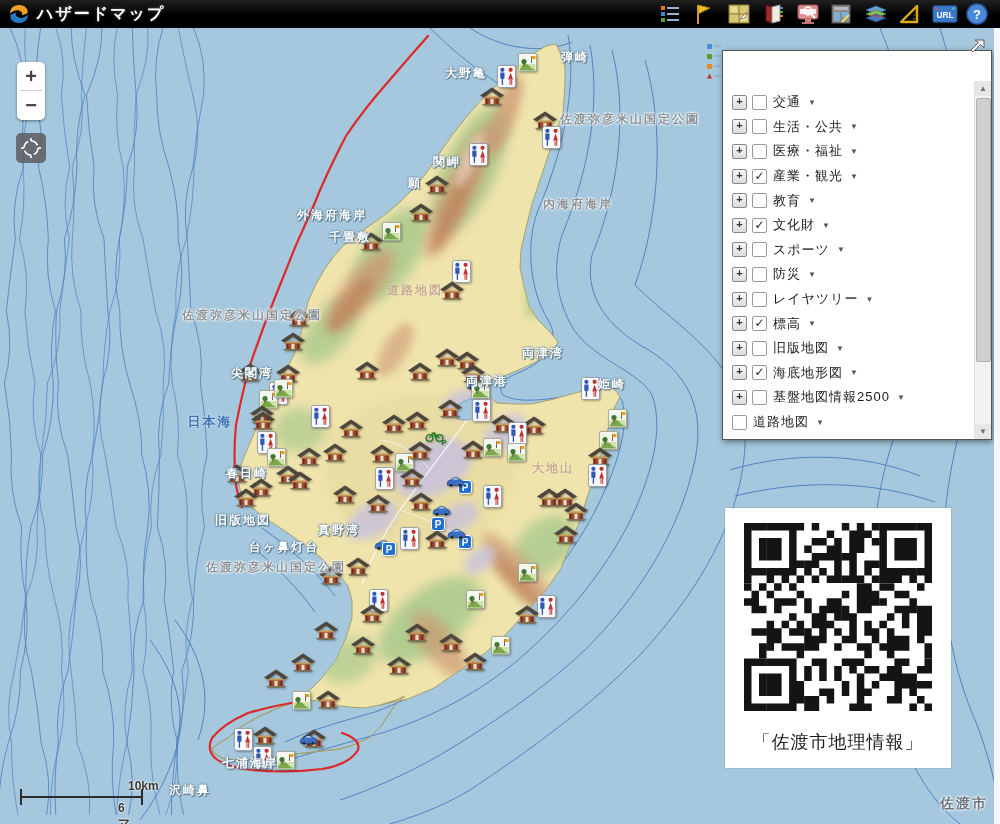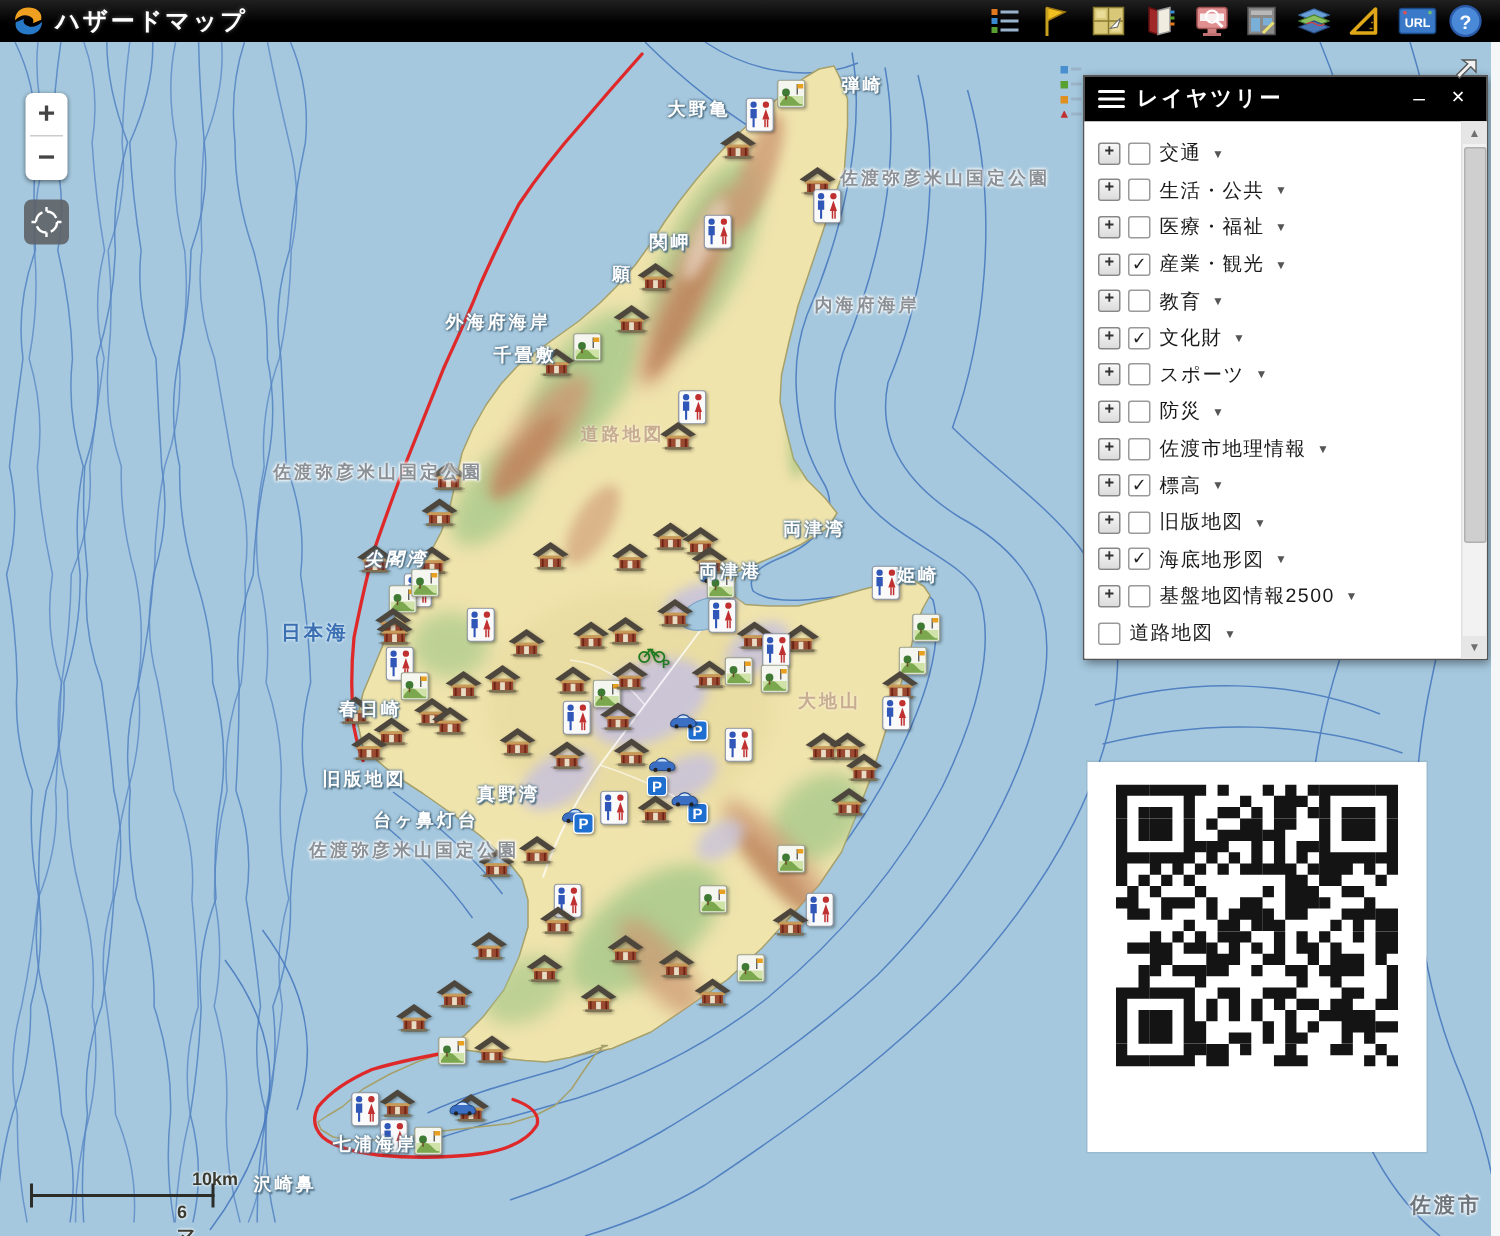--- a/index.html
+++ b/index.html
@@ -1130,21 +1130,21 @@
     <div class="lbl w" style="left: 575px; top: 57px;">弾崎</div>
     <div class="lbl w" style="left: 466px; top: 73px;">大野亀</div>
     <div class="lbl w" style="left: 447px; top: 162px;">関岬</div>
     <div class="lbl w" style="left: 415px; top: 183px;">願</div>
     <div class="lbl w" style="left: 332px; top: 215px;">外海府海岸</div>
     <div class="lbl w" style="left: 350px; top: 237px;">千畳敷</div>
     <div class="lbl g" style="left: 578px; top: 204px;">内海府海岸</div>
     <div class="lbl g" style="left: 630px; top: 119px;">佐渡弥彦米山国定公園</div>
     <div class="lbl g" style="left: 252px; top: 315px;">佐渡弥彦米山国定公園</div>
     <div class="lbl g" style="left: 276px; top: 567px;">佐渡弥彦米山国定公園</div>
-    <div class="lbl w" style="left: 264px; top: 373px; font-style: italic;">尖閣湾</div>
+    <div class="lbl w" style="left: 252px; top: 373px;">尖閣湾</div>
     <div class="lbl b" style="left: 210px; top: 422px;">日本海</div>
     <div class="lbl w" style="left: 543px; top: 353px;">両津湾</div>
     <div class="lbl w" style="left: 487px; top: 381px;">両津港</div>
     <div class="lbl w" style="left: 612px; top: 384px; text-align: center;">姫崎</div>
     <div class="lbl w" style="left: 339px; top: 530px;">真野湾</div>
     <div class="lbl w" style="left: 247px; top: 473px;">春日崎</div>
     <div class="lbl w" style="left: 243px; top: 520px;">旧版地図</div>
     <div class="lbl w" style="left: 284px; top: 547px;">台ヶ鼻灯台</div>
     <div class="lbl w" style="left: 250px; top: 763px;">七浦海岸</div>
     <div class="lbl w" style="left: 190px; top: 790px;">沢崎鼻</div>
@@ -1278,30 +1278,20 @@
       <div class="ln"></div>
     </div>
 </div>
 <div id="resize-arrow">
   <svg width="17" height="17" viewBox="0 0 17 17">
     <path d="M15,1 L15,9 L11.5,5.5 L4,13 L2,11 L9.5,3.5 L6,1 Z" fill="#f2f2f2" stroke="#555" stroke-width="0.9"></path>
   </svg>
 </div>
 
 <div id="layer-panel">
-  <div id="panel-title">
-    <div id="hamburger">
-        <div></div>
-        <div></div>
-        <div></div>
-      </div>
-    <div class="t">レイヤツリー</div>
-    <div class="pt-btn" id="btn-min">–</div>
-    <div class="pt-btn" id="btn-close">×</div>
-  </div>
   <div id="panel-body">
     <div id="layer-rows">
         <div class="lrow">
           <div class="expander">+</div>
           <div class="cbx"></div>
           <span class="lname">交通</span>
           <span class="drop">▼</span>
         </div>
         <div class="lrow">
           <div class="expander">+</div>
@@ -1341,21 +1331,21 @@
         </div>
         <div class="lrow">
           <div class="expander">+</div>
           <div class="cbx"></div>
           <span class="lname">防災</span>
           <span class="drop">▼</span>
         </div>
         <div class="lrow">
           <div class="expander">+</div>
           <div class="cbx"></div>
-          <span class="lname">佐渡市地理情報</span>
+          <span class="lname">レイヤツリー</span>
           <span class="drop">▼</span>
         </div>
         <div class="lrow">
           <div class="expander">+</div>
           <div class="cbx">✓</div>
           <span class="lname">標高</span>
           <span class="drop">▼</span>
         </div>
         <div class="lrow">
           <div class="expander">+</div>
@@ -1386,20 +1376,21 @@
       <div id="sb-thumb"></div>
       <div class="sb-btn" id="sb-down">▼</div>
     </div>
   </div>
 </div>
 
 <div id="qrbox">
   <svg id="qr" width="188" height="188" viewBox="0 0 188 188">
       <path d="M0.0,0.0h7.5v7.5h-7.5zM7.5,0.0h7.5v7.5h-7.5zM15.0,0.0h7.5v7.5h-7.5zM22.6,0.0h7.5v7.5h-7.5zM30.1,0.0h7.5v7.5h-7.5zM37.6,0.0h7.5v7.5h-7.5zM45.1,0.0h7.5v7.5h-7.5zM0.0,7.5h7.5v7.5h-7.5zM45.1,7.5h7.5v7.5h-7.5zM0.0,15.0h7.5v7.5h-7.5zM15.0,15.0h7.5v7.5h-7.5zM22.6,15.0h7.5v7.5h-7.5zM30.1,15.0h7.5v7.5h-7.5zM45.1,15.0h7.5v7.5h-7.5zM0.0,22.6h7.5v7.5h-7.5zM15.0,22.6h7.5v7.5h-7.5zM22.6,22.6h7.5v7.5h-7.5zM30.1,22.6h7.5v7.5h-7.5zM45.1,22.6h7.5v7.5h-7.5zM0.0,30.1h7.5v7.5h-7.5zM15.0,30.1h7.5v7.5h-7.5zM22.6,30.1h7.5v7.5h-7.5zM30.1,30.1h7.5v7.5h-7.5zM45.1,30.1h7.5v7.5h-7.5zM0.0,37.6h7.5v7.5h-7.5zM45.1,37.6h7.5v7.5h-7.5zM0.0,45.1h7.5v7.5h-7.5zM7.5,45.1h7.5v7.5h-7.5zM15.0,45.1h7.5v7.5h-7.5zM22.6,45.1h7.5v7.5h-7.5zM30.1,45.1h7.5v7.5h-7.5zM37.6,45.1h7.5v7.5h-7.5zM45.1,45.1h7.5v7.5h-7.5zM135.4,0.0h7.5v7.5h-7.5zM142.9,0.0h7.5v7.5h-7.5zM150.4,0.0h7.5v7.5h-7.5zM157.9,0.0h7.5v7.5h-7.5zM165.4,0.0h7.5v7.5h-7.5zM173.0,0.0h7.5v7.5h-7.5zM180.5,0.0h7.5v7.5h-7.5zM135.4,7.5h7.5v7.5h-7.5zM180.5,7.5h7.5v7.5h-7.5zM135.4,15.0h7.5v7.5h-7.5zM150.4,15.0h7.5v7.5h-7.5zM157.9,15.0h7.5v7.5h-7.5zM165.4,15.0h7.5v7.5h-7.5zM180.5,15.0h7.5v7.5h-7.5zM135.4,22.6h7.5v7.5h-7.5zM150.4,22.6h7.5v7.5h-7.5zM157.9,22.6h7.5v7.5h-7.5zM165.4,22.6h7.5v7.5h-7.5zM180.5,22.6h7.5v7.5h-7.5zM135.4,30.1h7.5v7.5h-7.5zM150.4,30.1h7.5v7.5h-7.5zM157.9,30.1h7.5v7.5h-7.5zM165.4,30.1h7.5v7.5h-7.5zM180.5,30.1h7.5v7.5h-7.5zM135.4,37.6h7.5v7.5h-7.5zM180.5,37.6h7.5v7.5h-7.5zM135.4,45.1h7.5v7.5h-7.5zM142.9,45.1h7.5v7.5h-7.5zM150.4,45.1h7.5v7.5h-7.5zM157.9,45.1h7.5v7.5h-7.5zM165.4,45.1h7.5v7.5h-7.5zM173.0,45.1h7.5v7.5h-7.5zM180.5,45.1h7.5v7.5h-7.5zM0.0,135.4h7.5v7.5h-7.5zM7.5,135.4h7.5v7.5h-7.5zM15.0,135.4h7.5v7.5h-7.5zM22.6,135.4h7.5v7.5h-7.5zM30.1,135.4h7.5v7.5h-7.5zM37.6,135.4h7.5v7.5h-7.5zM45.1,135.4h7.5v7.5h-7.5zM0.0,142.9h7.5v7.5h-7.5zM45.1,142.9h7.5v7.5h-7.5zM0.0,150.4h7.5v7.5h-7.5zM15.0,150.4h7.5v7.5h-7.5zM22.6,150.4h7.5v7.5h-7.5zM30.1,150.4h7.5v7.5h-7.5zM45.1,150.4h7.5v7.5h-7.5zM0.0,157.9h7.5v7.5h-7.5zM15.0,157.9h7.5v7.5h-7.5zM22.6,157.9h7.5v7.5h-7.5zM30.1,157.9h7.5v7.5h-7.5zM45.1,157.9h7.5v7.5h-7.5zM0.0,165.4h7.5v7.5h-7.5zM15.0,165.4h7.5v7.5h-7.5zM22.6,165.4h7.5v7.5h-7.5zM30.1,165.4h7.5v7.5h-7.5zM45.1,165.4h7.5v7.5h-7.5zM0.0,173.0h7.5v7.5h-7.5zM45.1,173.0h7.5v7.5h-7.5zM0.0,180.5h7.5v7.5h-7.5zM7.5,180.5h7.5v7.5h-7.5zM15.0,180.5h7.5v7.5h-7.5zM22.6,180.5h7.5v7.5h-7.5zM30.1,180.5h7.5v7.5h-7.5zM37.6,180.5h7.5v7.5h-7.5zM45.1,180.5h7.5v7.5h-7.5zM60.2,45.1h7.5v7.5h-7.5zM45.1,60.2h7.5v7.5h-7.5zM75.2,45.1h7.5v7.5h-7.5zM45.1,75.2h7.5v7.5h-7.5zM90.2,45.1h7.5v7.5h-7.5zM45.1,90.2h7.5v7.5h-7.5zM105.3,45.1h7.5v7.5h-7.5zM45.1,105.3h7.5v7.5h-7.5zM120.3,45.1h7.5v7.5h-7.5zM45.1,120.3h7.5v7.5h-7.5zM52.6,0.0h7.5v7.5h-7.5zM67.7,0.0h7.5v7.5h-7.5zM97.8,0.0h7.5v7.5h-7.5zM112.8,0.0h7.5v7.5h-7.5zM127.8,0.0h7.5v7.5h-7.5zM82.7,7.5h7.5v7.5h-7.5zM105.3,7.5h7.5v7.5h-7.5zM112.8,7.5h7.5v7.5h-7.5zM120.3,7.5h7.5v7.5h-7.5zM67.7,15.0h7.5v7.5h-7.5zM75.2,15.0h7.5v7.5h-7.5zM90.2,15.0h7.5v7.5h-7.5zM105.3,15.0h7.5v7.5h-7.5zM112.8,15.0h7.5v7.5h-7.5zM127.8,15.0h7.5v7.5h-7.5zM60.2,22.6h7.5v7.5h-7.5zM82.7,22.6h7.5v7.5h-7.5zM90.2,22.6h7.5v7.5h-7.5zM105.3,22.6h7.5v7.5h-7.5zM112.8,22.6h7.5v7.5h-7.5zM67.7,30.1h7.5v7.5h-7.5zM75.2,30.1h7.5v7.5h-7.5zM82.7,30.1h7.5v7.5h-7.5zM90.2,30.1h7.5v7.5h-7.5zM97.8,30.1h7.5v7.5h-7.5zM105.3,30.1h7.5v7.5h-7.5zM52.6,37.6h7.5v7.5h-7.5zM60.2,37.6h7.5v7.5h-7.5zM67.7,37.6h7.5v7.5h-7.5zM90.2,37.6h7.5v7.5h-7.5zM105.3,37.6h7.5v7.5h-7.5zM120.3,37.6h7.5v7.5h-7.5zM127.8,37.6h7.5v7.5h-7.5zM0.0,52.6h7.5v7.5h-7.5zM22.6,52.6h7.5v7.5h-7.5zM37.6,52.6h7.5v7.5h-7.5zM52.6,52.6h7.5v7.5h-7.5zM67.7,52.6h7.5v7.5h-7.5zM82.7,52.6h7.5v7.5h-7.5zM90.2,52.6h7.5v7.5h-7.5zM97.8,52.6h7.5v7.5h-7.5zM105.3,52.6h7.5v7.5h-7.5zM112.8,52.6h7.5v7.5h-7.5zM127.8,52.6h7.5v7.5h-7.5zM135.4,52.6h7.5v7.5h-7.5zM142.9,52.6h7.5v7.5h-7.5zM150.4,52.6h7.5v7.5h-7.5zM165.4,52.6h7.5v7.5h-7.5zM180.5,52.6h7.5v7.5h-7.5zM0.0,60.2h7.5v7.5h-7.5zM15.0,60.2h7.5v7.5h-7.5zM30.1,60.2h7.5v7.5h-7.5zM112.8,60.2h7.5v7.5h-7.5zM120.3,60.2h7.5v7.5h-7.5zM135.4,60.2h7.5v7.5h-7.5zM142.9,60.2h7.5v7.5h-7.5zM173.0,60.2h7.5v7.5h-7.5zM7.5,67.7h7.5v7.5h-7.5zM22.6,67.7h7.5v7.5h-7.5zM52.6,67.7h7.5v7.5h-7.5zM97.8,67.7h7.5v7.5h-7.5zM112.8,67.7h7.5v7.5h-7.5zM120.3,67.7h7.5v7.5h-7.5zM127.8,67.7h7.5v7.5h-7.5zM150.4,67.7h7.5v7.5h-7.5zM157.9,67.7h7.5v7.5h-7.5zM0.0,75.2h7.5v7.5h-7.5zM7.5,75.2h7.5v7.5h-7.5zM30.1,75.2h7.5v7.5h-7.5zM37.6,75.2h7.5v7.5h-7.5zM60.2,75.2h7.5v7.5h-7.5zM82.7,75.2h7.5v7.5h-7.5zM90.2,75.2h7.5v7.5h-7.5zM112.8,75.2h7.5v7.5h-7.5zM120.3,75.2h7.5v7.5h-7.5zM127.8,75.2h7.5v7.5h-7.5zM135.4,75.2h7.5v7.5h-7.5zM165.4,75.2h7.5v7.5h-7.5zM7.5,82.7h7.5v7.5h-7.5zM15.0,82.7h7.5v7.5h-7.5zM30.1,82.7h7.5v7.5h-7.5zM60.2,82.7h7.5v7.5h-7.5zM75.2,82.7h7.5v7.5h-7.5zM82.7,82.7h7.5v7.5h-7.5zM90.2,82.7h7.5v7.5h-7.5zM97.8,82.7h7.5v7.5h-7.5zM112.8,82.7h7.5v7.5h-7.5zM120.3,82.7h7.5v7.5h-7.5zM150.4,82.7h7.5v7.5h-7.5zM157.9,82.7h7.5v7.5h-7.5zM165.4,82.7h7.5v7.5h-7.5zM173.0,82.7h7.5v7.5h-7.5zM180.5,82.7h7.5v7.5h-7.5zM67.7,90.2h7.5v7.5h-7.5zM75.2,90.2h7.5v7.5h-7.5zM90.2,90.2h7.5v7.5h-7.5zM97.8,90.2h7.5v7.5h-7.5zM105.3,90.2h7.5v7.5h-7.5zM142.9,90.2h7.5v7.5h-7.5zM157.9,90.2h7.5v7.5h-7.5zM173.0,90.2h7.5v7.5h-7.5zM180.5,90.2h7.5v7.5h-7.5zM22.6,97.8h7.5v7.5h-7.5zM37.6,97.8h7.5v7.5h-7.5zM52.6,97.8h7.5v7.5h-7.5zM67.7,97.8h7.5v7.5h-7.5zM75.2,97.8h7.5v7.5h-7.5zM82.7,97.8h7.5v7.5h-7.5zM105.3,97.8h7.5v7.5h-7.5zM120.3,97.8h7.5v7.5h-7.5zM135.4,97.8h7.5v7.5h-7.5zM157.9,97.8h7.5v7.5h-7.5zM173.0,97.8h7.5v7.5h-7.5zM180.5,97.8h7.5v7.5h-7.5zM7.5,105.3h7.5v7.5h-7.5zM15.0,105.3h7.5v7.5h-7.5zM22.6,105.3h7.5v7.5h-7.5zM30.1,105.3h7.5v7.5h-7.5zM52.6,105.3h7.5v7.5h-7.5zM60.2,105.3h7.5v7.5h-7.5zM75.2,105.3h7.5v7.5h-7.5zM90.2,105.3h7.5v7.5h-7.5zM105.3,105.3h7.5v7.5h-7.5zM120.3,105.3h7.5v7.5h-7.5zM127.8,105.3h7.5v7.5h-7.5zM142.9,105.3h7.5v7.5h-7.5zM173.0,105.3h7.5v7.5h-7.5zM180.5,105.3h7.5v7.5h-7.5zM22.6,112.8h7.5v7.5h-7.5zM30.1,112.8h7.5v7.5h-7.5zM60.2,112.8h7.5v7.5h-7.5zM67.7,112.8h7.5v7.5h-7.5zM75.2,112.8h7.5v7.5h-7.5zM97.8,112.8h7.5v7.5h-7.5zM105.3,112.8h7.5v7.5h-7.5zM127.8,112.8h7.5v7.5h-7.5zM142.9,112.8h7.5v7.5h-7.5zM150.4,112.8h7.5v7.5h-7.5zM157.9,112.8h7.5v7.5h-7.5zM173.0,112.8h7.5v7.5h-7.5zM15.0,120.3h7.5v7.5h-7.5zM22.6,120.3h7.5v7.5h-7.5zM37.6,120.3h7.5v7.5h-7.5zM52.6,120.3h7.5v7.5h-7.5zM60.2,120.3h7.5v7.5h-7.5zM67.7,120.3h7.5v7.5h-7.5zM90.2,120.3h7.5v7.5h-7.5zM112.8,120.3h7.5v7.5h-7.5zM120.3,120.3h7.5v7.5h-7.5zM135.4,120.3h7.5v7.5h-7.5zM142.9,120.3h7.5v7.5h-7.5zM150.4,120.3h7.5v7.5h-7.5zM157.9,120.3h7.5v7.5h-7.5zM180.5,120.3h7.5v7.5h-7.5zM15.0,127.8h7.5v7.5h-7.5zM52.6,127.8h7.5v7.5h-7.5zM120.3,127.8h7.5v7.5h-7.5zM142.9,127.8h7.5v7.5h-7.5zM180.5,127.8h7.5v7.5h-7.5zM67.7,135.4h7.5v7.5h-7.5zM75.2,135.4h7.5v7.5h-7.5zM97.8,135.4h7.5v7.5h-7.5zM105.3,135.4h7.5v7.5h-7.5zM112.8,135.4h7.5v7.5h-7.5zM150.4,135.4h7.5v7.5h-7.5zM157.9,135.4h7.5v7.5h-7.5zM180.5,135.4h7.5v7.5h-7.5zM60.2,142.9h7.5v7.5h-7.5zM75.2,142.9h7.5v7.5h-7.5zM90.2,142.9h7.5v7.5h-7.5zM105.3,142.9h7.5v7.5h-7.5zM120.3,142.9h7.5v7.5h-7.5zM127.8,142.9h7.5v7.5h-7.5zM142.9,142.9h7.5v7.5h-7.5zM150.4,142.9h7.5v7.5h-7.5zM173.0,142.9h7.5v7.5h-7.5zM180.5,142.9h7.5v7.5h-7.5zM60.2,150.4h7.5v7.5h-7.5zM75.2,150.4h7.5v7.5h-7.5zM90.2,150.4h7.5v7.5h-7.5zM112.8,150.4h7.5v7.5h-7.5zM135.4,150.4h7.5v7.5h-7.5zM142.9,150.4h7.5v7.5h-7.5zM150.4,150.4h7.5v7.5h-7.5zM157.9,150.4h7.5v7.5h-7.5zM165.4,150.4h7.5v7.5h-7.5zM52.6,157.9h7.5v7.5h-7.5zM97.8,157.9h7.5v7.5h-7.5zM112.8,157.9h7.5v7.5h-7.5zM127.8,157.9h7.5v7.5h-7.5zM150.4,157.9h7.5v7.5h-7.5zM157.9,157.9h7.5v7.5h-7.5zM165.4,157.9h7.5v7.5h-7.5zM173.0,157.9h7.5v7.5h-7.5zM180.5,157.9h7.5v7.5h-7.5zM52.6,165.4h7.5v7.5h-7.5zM75.2,165.4h7.5v7.5h-7.5zM82.7,165.4h7.5v7.5h-7.5zM97.8,165.4h7.5v7.5h-7.5zM112.8,165.4h7.5v7.5h-7.5zM120.3,165.4h7.5v7.5h-7.5zM150.4,165.4h7.5v7.5h-7.5zM165.4,165.4h7.5v7.5h-7.5zM52.6,173.0h7.5v7.5h-7.5zM60.2,173.0h7.5v7.5h-7.5zM67.7,173.0h7.5v7.5h-7.5zM82.7,173.0h7.5v7.5h-7.5zM112.8,173.0h7.5v7.5h-7.5zM142.9,173.0h7.5v7.5h-7.5zM150.4,173.0h7.5v7.5h-7.5zM173.0,173.0h7.5v7.5h-7.5zM60.2,180.5h7.5v7.5h-7.5zM67.7,180.5h7.5v7.5h-7.5zM105.3,180.5h7.5v7.5h-7.5zM112.8,180.5h7.5v7.5h-7.5zM120.3,180.5h7.5v7.5h-7.5zM165.4,180.5h7.5v7.5h-7.5zM180.5,180.5h7.5v7.5h-7.5z" fill="#141414"></path>
     </svg>
+  <div id="qr-caption">「佐渡市地理情報」</div>
 </div>
 
 <div id="scalebar">
   <div id="scale-km">10km</div>
   <div id="scale-line"></div>
   <div class="stick" style="left:0"></div>
   <div class="stick" style="left:121px"></div>
   <div id="scale-mi">6マイル</div>
 </div>
 <div id="attrib">佐渡市</div>

